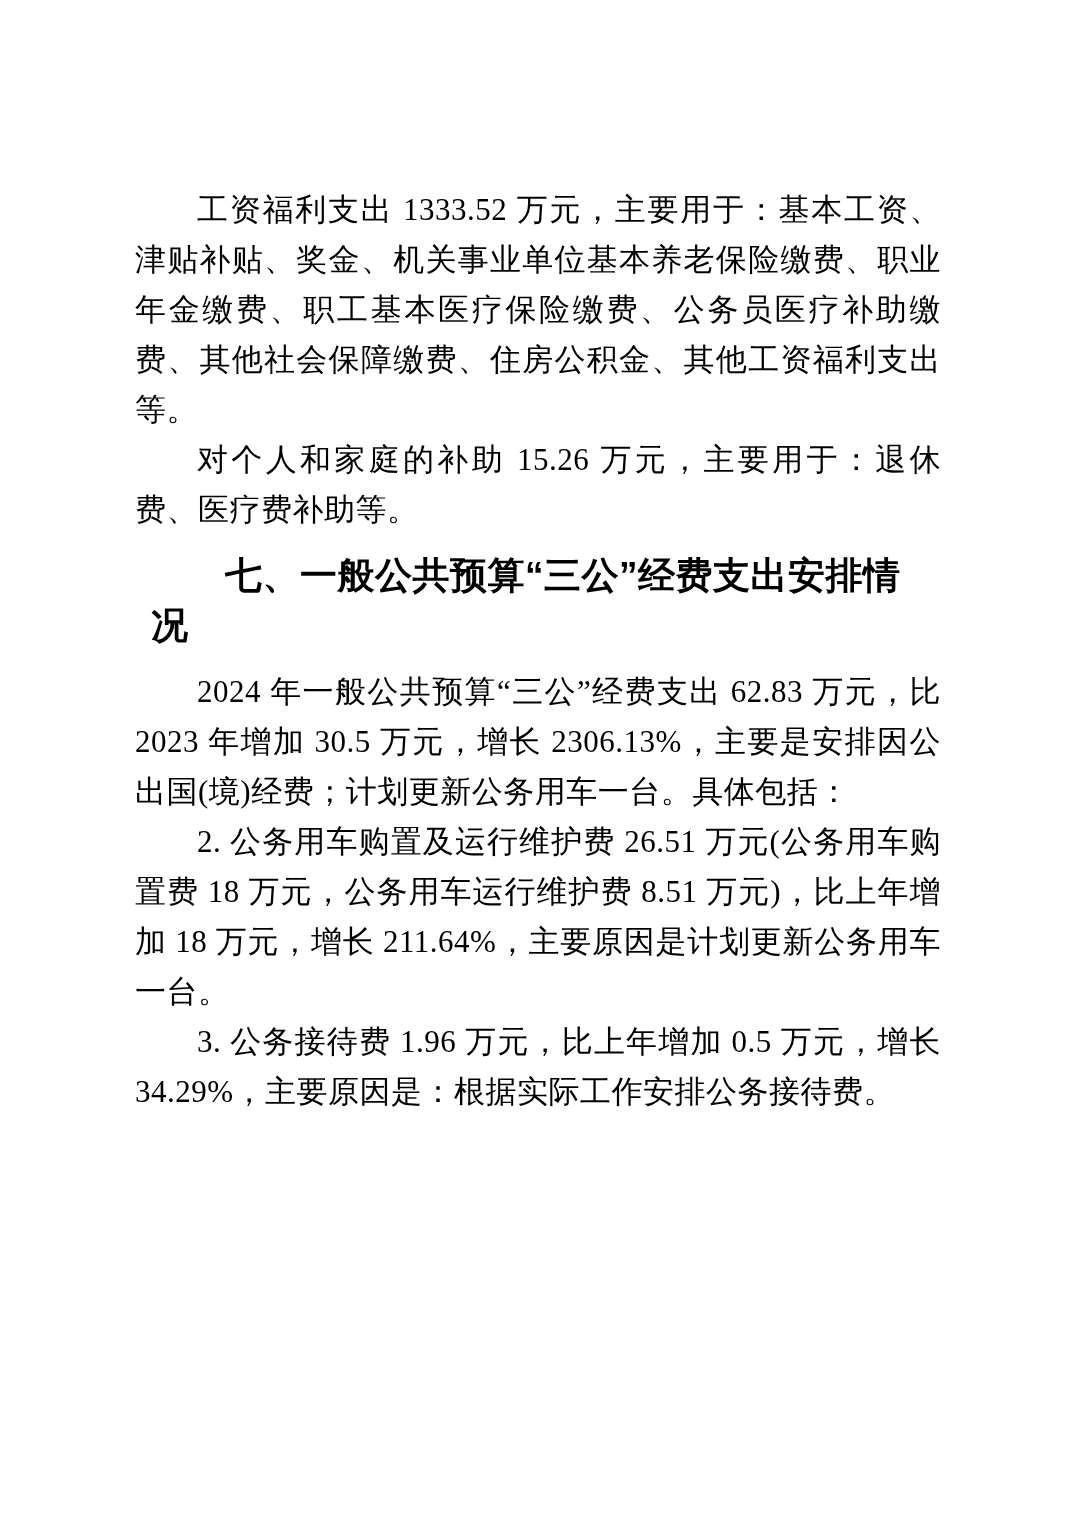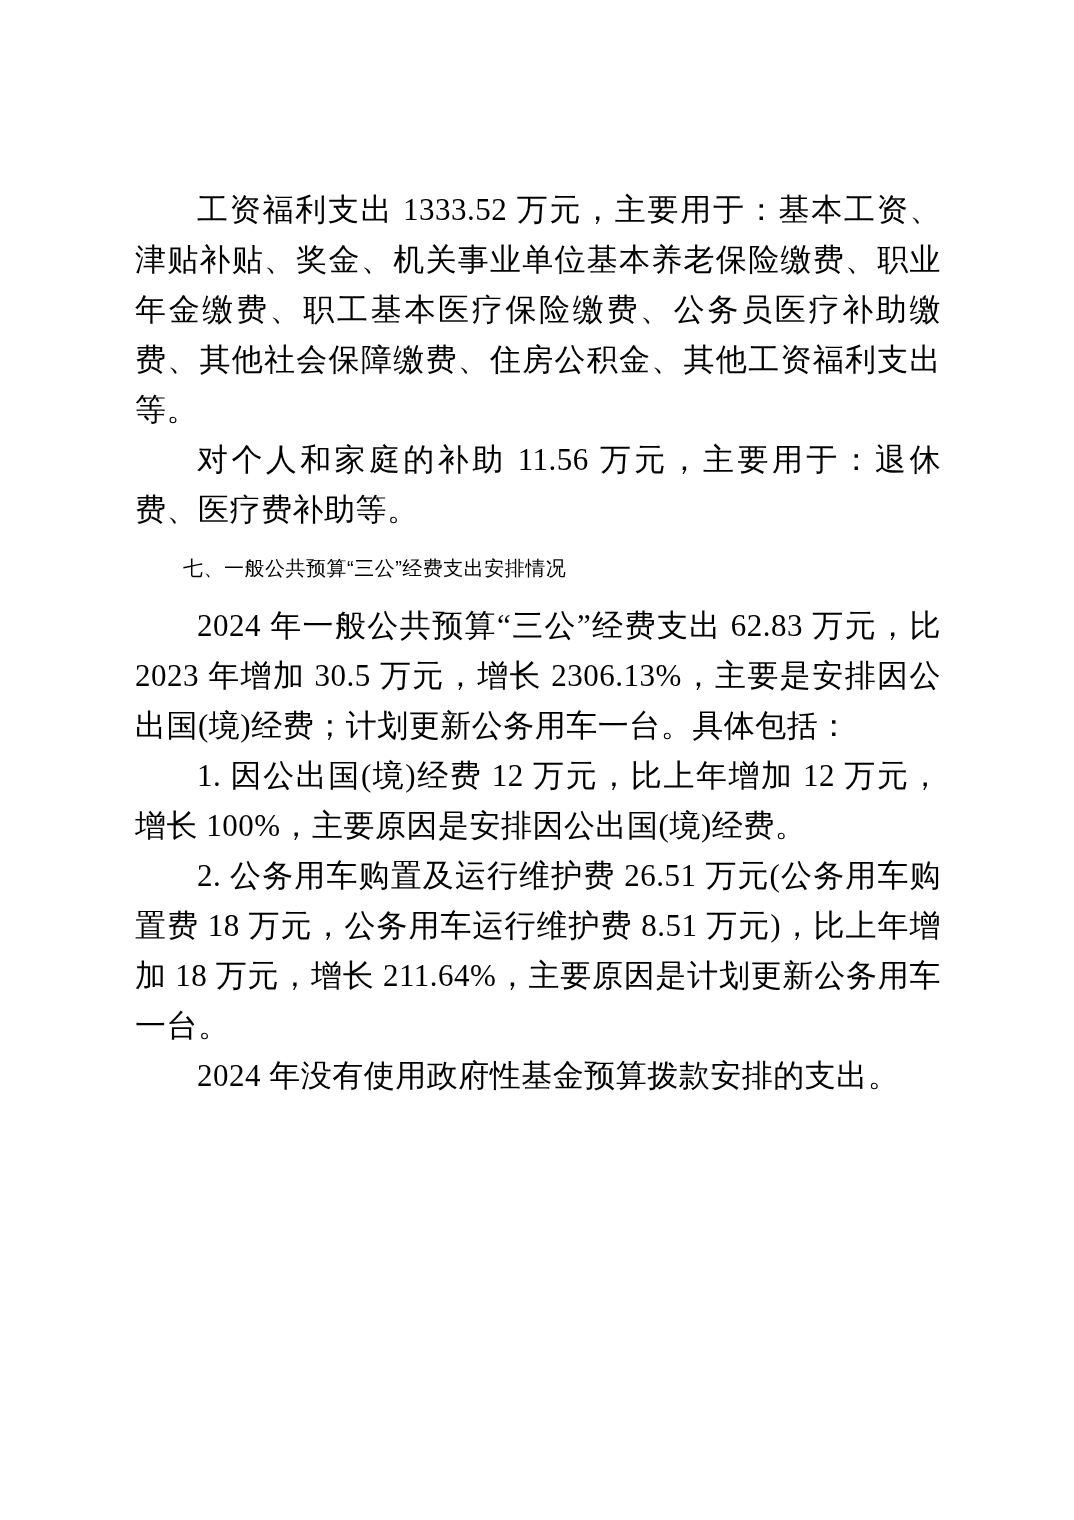--- a/index.html
+++ b/index.html
@@ -26,37 +26,36 @@
     font-family: "Liberation Serif", serif;
     font-size: 31px;
     line-height: 50px;
     text-indent: 2em;
     text-align: justify;
     text-justify: inter-ideograph;
     color: #000000;
     letter-spacing: 0.5px;
   }
   p.heading-para {
-    margin: 8px;
+    margin: 16px;
     font-family: "Liberation Sans", sans-serif;
-    font-weight: normal;
-    font-size: 20px;
+    font-weight: bold;
+    font-size: 37px;
     line-height: 50px;
     text-indent: 2em;
     text-align: left;
     color: #000000;
     letter-spacing: 0.5px;
   }
 </style>
 </head>
 <body>
 
 <div class="page">
   <div class="content">
     <p class="body-para">工资福利支出 1333.52 万元，主要用于：基本工资、津贴补贴、奖金、机关事业单位基本养老保险缴费、职业年金缴费、职工基本医疗保险缴费、公务员医疗补助缴费、其他社会保障缴费、住房公积金、其他工资福利支出等。</p>
-    <p class="body-para">对个人和家庭的补助 11.56 万元，主要用于：退休费、医疗费补助等。</p>
+    <p class="body-para">对个人和家庭的补助 15.26 万元，主要用于：退休费、医疗费补助等。</p>
     <p class="heading-para">七、一般公共预算“三公”经费支出安排情况</p>
     <p class="body-para">2024 年一般公共预算“三公”经费支出 62.83 万元，比 2023 年增加 30.5 万元，增长 2306.13%，主要是安排因公出国(境)经费；计划更新公务用车一台。具体包括：</p>
-    <p class="body-para">1. 因公出国(境)经费 12 万元，比上年增加 12 万元，增长 100%，主要原因是安排因公出国(境)经费。</p>
     <p class="body-para">2. 公务用车购置及运行维护费 26.51 万元(公务用车购置费 18 万元，公务用车运行维护费 8.51 万元)，比上年增加 18 万元，增长 211.64%，主要原因是计划更新公务用车一台。</p>
-    <p class="body-para">2024 年没有使用政府性基金预算拨款安排的支出。</p>
+    <p class="body-para">3. 公务接待费 1.96 万元，比上年增加 0.5 万元，增长 34.29%，主要原因是：根据实际工作安排公务接待费。</p>
   </div>
 </div>
 
 </body></html>

